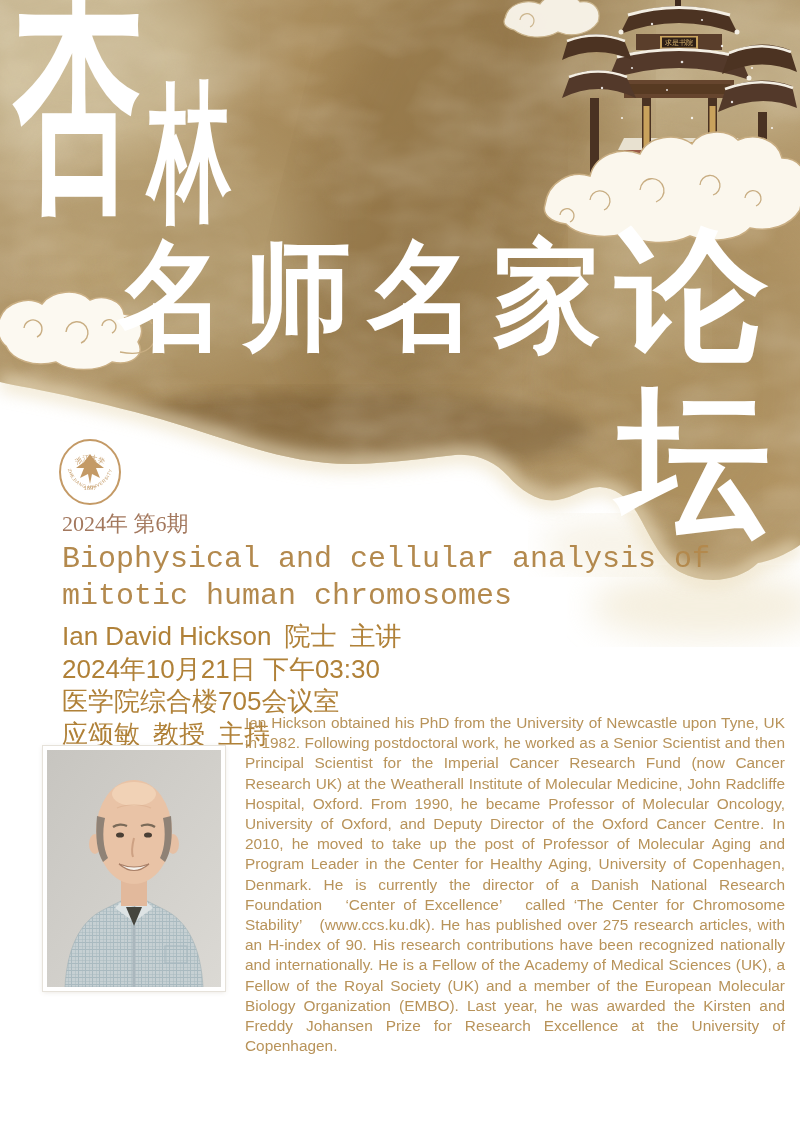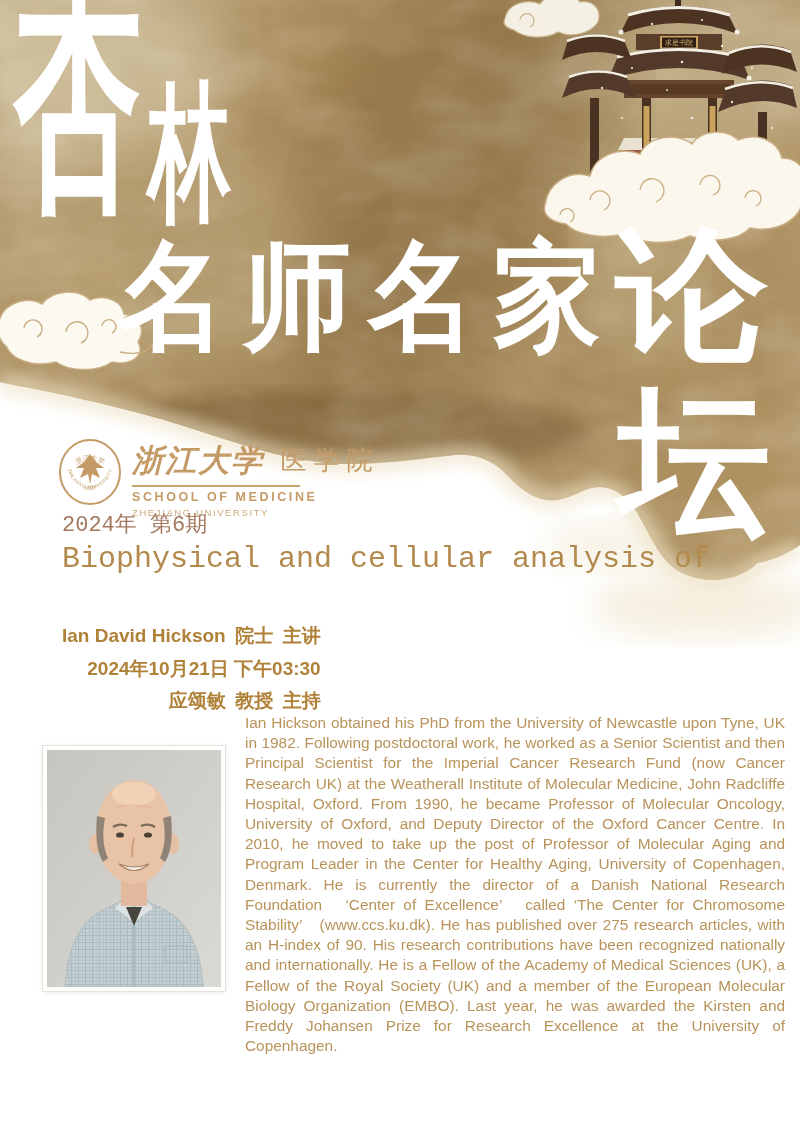--- a/index.html
+++ b/index.html
@@ -20,26 +20,26 @@
   .brand{position:absolute;left:58px;top:438px;display:flex;align-items:flex-start;z-index:4;}
   .wordmark{margin-left:10px;padding-top:2px;}
   .univ-zh{font-family:"Liberation Serif",serif;font-style:italic;font-weight:700;
            font-size:31px;color:#c49a66;letter-spacing:2px;display:inline-block;}
   .college-zh{font-size:26px;color:#c49a66;letter-spacing:7px;margin-left:12px;
               font-weight:400;display:inline-block;vertical-align:2px;}
   .brand-rule{width:168px;height:2px;background:#c9a26c;margin:3px 0 3px 0;}
   .school-en{font-size:12.5px;letter-spacing:2.6px;color:#c49a66;font-weight:600;}
   .univ-en{font-size:9.5px;letter-spacing:1.6px;color:#cba878;font-weight:500;margin-top:3px;}
 
-  .issue{position:absolute;left:62px;top:509px;font-family:Liberation Mono, monospace;
+  .issue{position:absolute;left:62px;top:509px;font-family:Liberation Serif, serif;
          font-size:22px;color:#a3785e;z-index:4;}
   .title{position:absolute;left:62px;top:541px;font-family:"Liberation Mono",monospace;
          font-size:30px;line-height:37px;color:#b3894d;z-index:4;white-space:nowrap;}
-  .infos{position:absolute;left:62px;top:620px;font-size:19px;line-height:32.5px;
-         font-weight:700;color:#b08138;z-index:4;text-align:right;}
+  .infos{position:absolute;left:62px;top:620px;font-size:26px;line-height:32.5px;
+         font-weight:400;color:#b08138;z-index:4;}
   .photo{position:absolute;left:43px;top:746px;width:174px;height:237px;border:4px solid #fff;
          outline:1px solid #e6e2da;box-shadow:0 1px 5px rgba(120,100,70,.18);z-index:4;background:#cdcbc6;}
   .bio{position:absolute;left:233px;top:701px;width:540px;font-size:15.4px;line-height:20.2px;
        text-align:justify;color:#b8935a;z-index:4;margin:12px;}
   .organizer{position:absolute;left:214px;top:1136px;width:540px;text-align:left;
              font-family:"Liberation Serif",serif;font-weight:700;font-size:20px;color:#a87a4e;z-index:4;}
 </style>
 </head>
 <body>
 
@@ -218,40 +218,33 @@
       </defs>
       <text font-size="7" fill="#c49a66" font-family="'DejaVu Serif',serif">
         <textPath href="#arcT" startOffset="50%" text-anchor="middle">浙江大学</textPath>
       </text>
       <text font-size="4.6" fill="#c49a66" font-family="'Liberation Sans',sans-serif" letter-spacing="0.6">
         <textPath href="#arcB" startOffset="50%" text-anchor="middle">ZHEJIANG UNIVERSITY</textPath>
       </text>
       <path d="M32,16 L26,24 L18,30 L26,30 L22,40 L30,36 L32,46 L34,36 L42,40 L38,30 L46,30 L38,24 Z" fill="#c49a66"></path>
       <text x="32" y="52" font-size="6.5" fill="#c49a66" text-anchor="middle" font-family="'Liberation Serif',serif">1897</text>
     </svg>
-    <div class="wordmark">
-      <div>
-        <span class="univ-zh">浙江大学</span>
-        <span class="college-zh">医学院</span>
-      </div>
-      <div class="brand-rule"></div>
-      <div class="school-en">SCHOOL OF MEDICINE</div>
-      <div class="univ-en">ZHEJIANG  UNIVERSITY</div>
-    </div>
   </div>
 
   <div class="issue">2024年 第6期</div>
 
   <div class="title">
     <div>Biophysical and cellular analysis of</div>
+    <div>mitotic human chromosomes</div>
   </div>
 
   <div class="infos">
     <div>Ian David Hickson 院士 主讲</div>
     <div>2024年10月21日 下午03:30</div>
+    <div>医学院综合楼705会议室</div>
     <div>应颂敏 教授 主持</div>
   </div>
 
   <div class="photo">
     <svg width="174" height="237" viewBox="0 0 174 237">
       <defs>
         <linearGradient id="pbg" x1="0" y1="0" x2="1" y2="1">
           <stop offset="0" stop-color="#c7c5c0"></stop>
             <stop offset="1" stop-color="#dbd9d4"></stop>
         </linearGradient>

